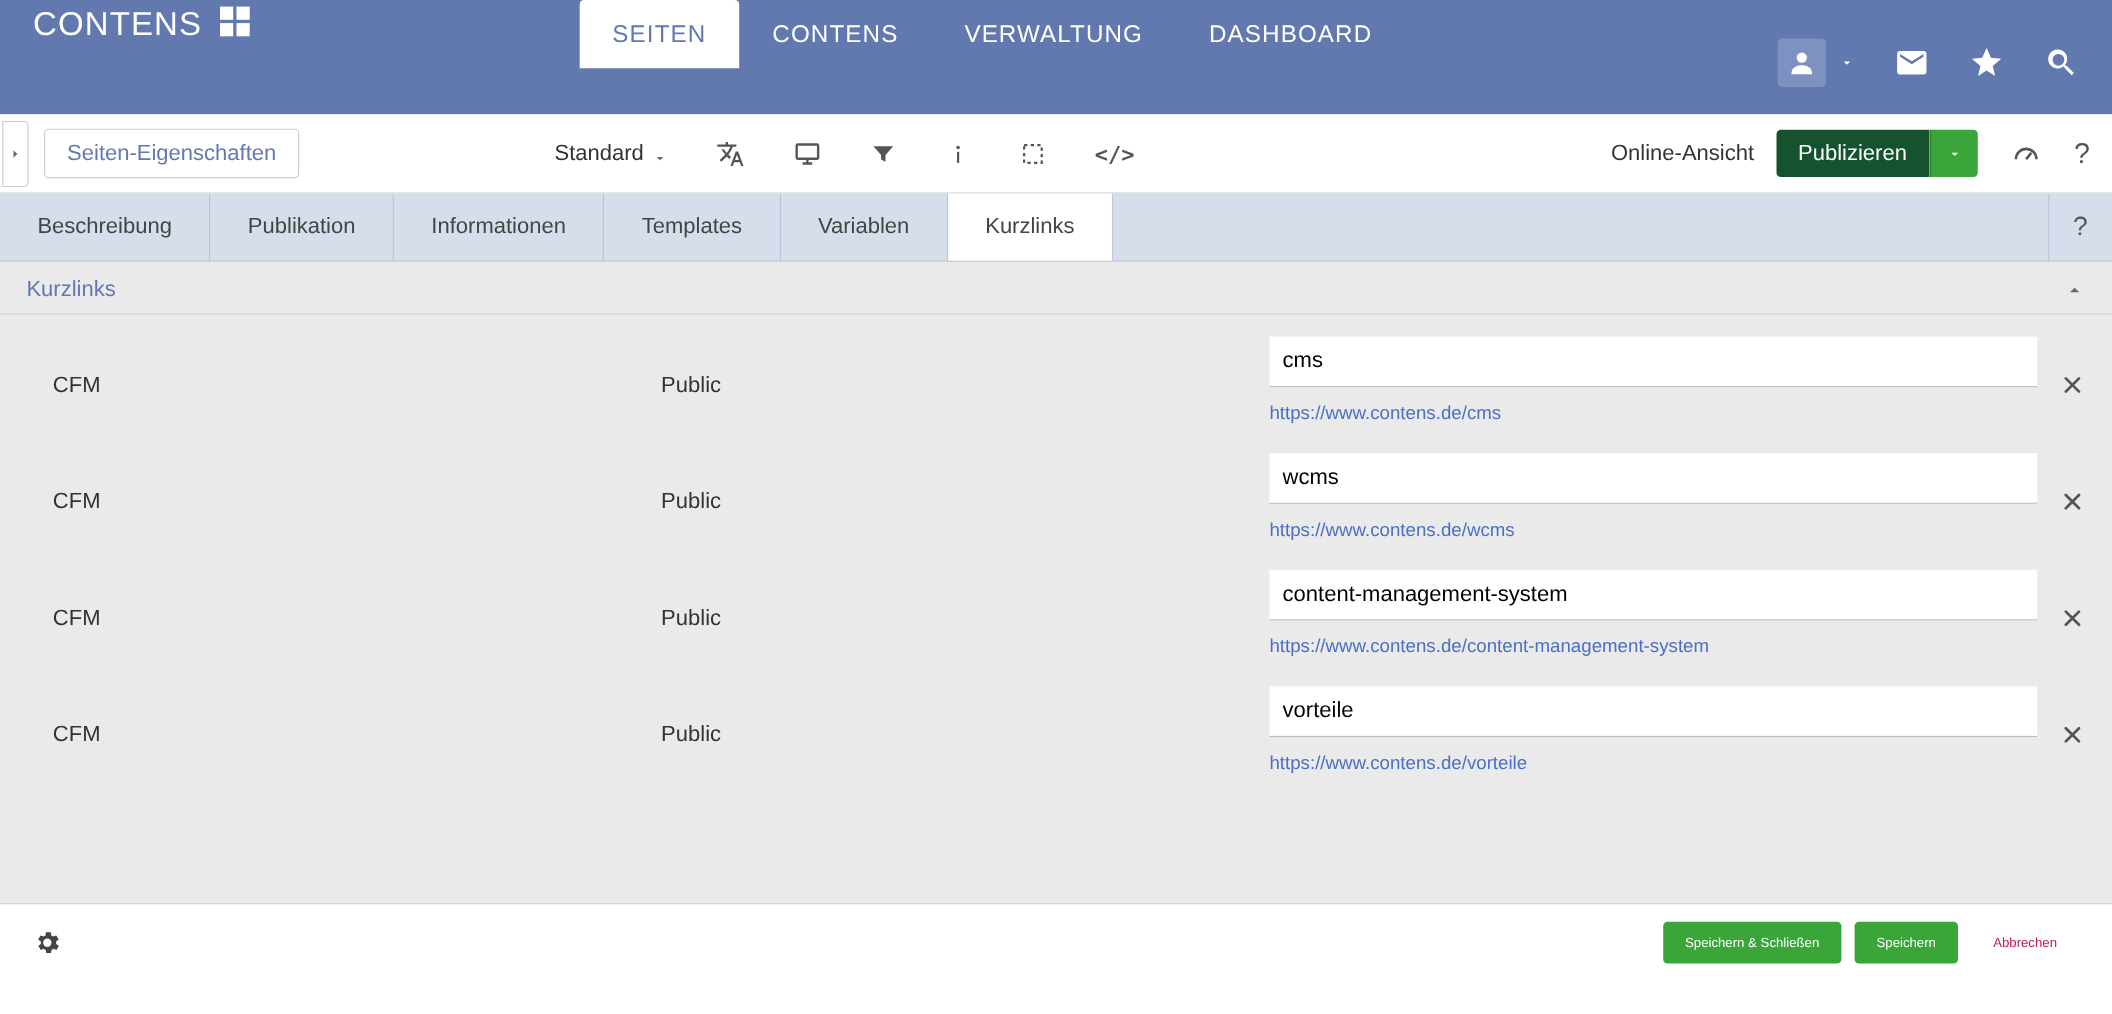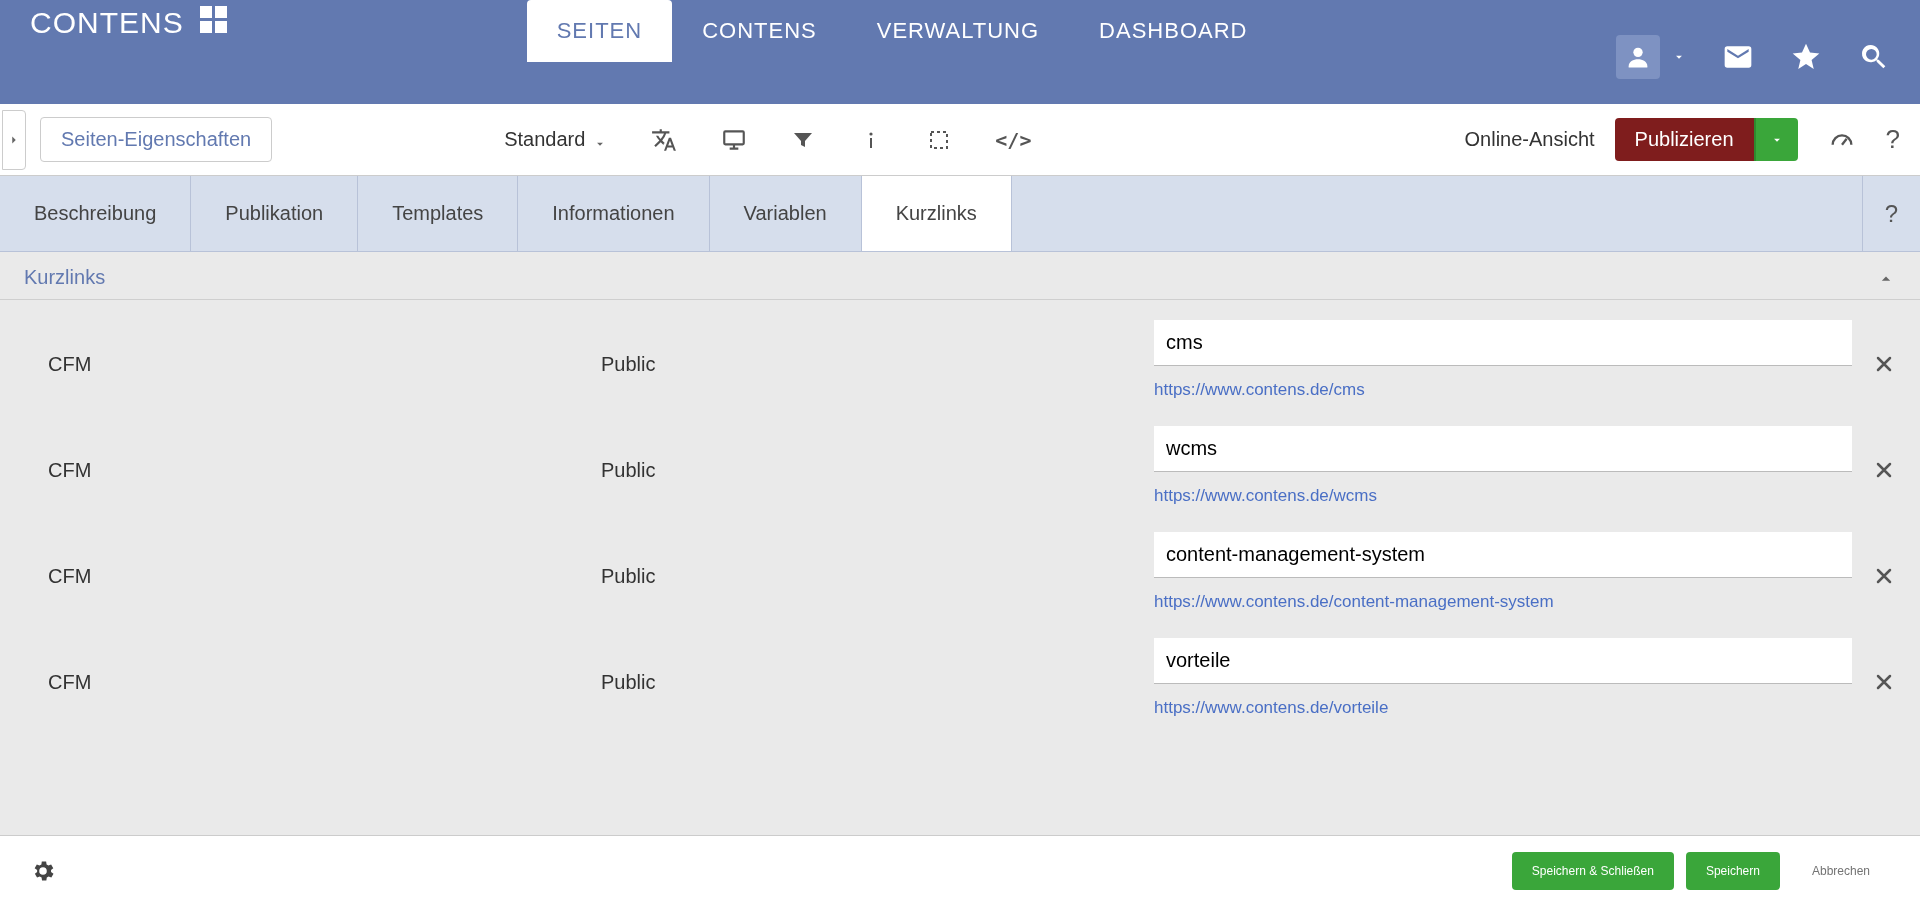--- a/index.html
+++ b/index.html
@@ -20,25 +20,25 @@
 
 
 .toolbar { background: #fff; height: 72px; border-bottom: 1px solid #ccc; display: flex; align-items: center; padding: 0 20px 0 2px; gap: 6px; }
 .expand-handle { width: 24px; height: 60px; border: 1px solid #ccc; display: flex; align-items: center; justify-content: center; border-radius: 0 4px 4px 0; cursor: pointer; background:#fff; margin-right:8px;}
 .btn-outline { border: 1px solid #ccc; border-radius: 4px; padding: 10px 20px; color: #6279b0; font-size: 20px; cursor: pointer; background:#fff; }
 .tool-label { font-size: 20px; color: #333; display: flex; align-items: flex-end; gap: 8px; cursor:pointer; }
 .toolbar-icons { display: flex; align-items: center; gap: 44px; margin-left: 38px; }
 .toolbar-spacer { flex: 1; }
 .online-label { font-size: 20px; color: #333; margin-right: 14px; }
 .btn-green-group { display: flex; align-items: stretch; }
-.btn-green { background: #7f1d1d; color: #fff; border: none; padding: 10px 20px; font-size: 20px; border-radius: 4px 0 0 4px; cursor: pointer; }
+.btn-green { background: #14532d; color: #fff; border: none; padding: 10px 20px; font-size: 20px; border-radius: 4px 0 0 4px; cursor: pointer; }
 .btn-green-drop { background: #3aa63a; color: #fff; border: none; padding: 10px 14px; border-left: 2px solid #2e8a2e; border-radius: 0 4px 4px 0; cursor: pointer; }
 
 
-.subtabs { background: #d6deec; height: 76px; display: flex; align-items: stretch; border-bottom: 1px solid #b8c2d8; }
+.subtabs { background: #d6deec; height: 62px; display: flex; align-items: stretch; border-bottom: 1px solid #b8c2d8; }
 .subtab { padding: 0 34px; display: flex; align-items: center; font-size: 20px; color: #444; border-right: 1px solid #b8c2d8; cursor: pointer; }
 .subtab.active { background: #fff; }
 .subtabs .help { margin-left: auto; padding: 0 22px; display: flex; align-items: center; color: #555; font-size: 24px; cursor: pointer; border-left:1px solid #b8c2d8;}
 
 
 .content { background: #eaeaea; height: 583px; overflow-y: auto; padding: 0 0 20px 0; }
 .section-header { display: flex; align-items: center; padding: 14px 24px 10px 24px; color: #6279b0; font-size: 20px; border-bottom: 1px solid #cfcfcf; margin-bottom: 4px;}
 .section-header .collapse { margin-left: auto; cursor: pointer; color:#666;}
 
 .row { display: flex; align-items: center; padding: 16px 24px 10px 48px; }
@@ -49,21 +49,21 @@
 .url-link { color: #4a6fc5; font-size: 17px; margin-top: 14px; display: block; cursor: pointer; }
 .row .remove { margin-left: 20px; color: #555; cursor: pointer; padding-top: 8px;}
 .row .remove svg { display:block; }
 
 
 .footer { height: 70px; border-top: 1px solid #ccc; display: flex; align-items: center; padding: 0 30px; background:#fff;}
 .footer .gear { color: #444; cursor: pointer; }
 .footer .spacer { flex: 1; }
 .footer-btn { border: none; border-radius: 4px; padding: 12px 20px; font-size: 12px; cursor: pointer; margin-left: 12px; }
 .footer-btn.green { background: #3aa63a; color: #fff; }
-.footer-btn.cancel { background: transparent; color: #737373; }
+.footer-btn.cancel { background: transparent; color: #be185d; }
 
 svg { display: inline-block; vertical-align: middle; }
 </style>
 </head>
 <body>
 
 <div class="topbar">
   <div class="logo-area">
     <span>CONTENS</span>
     <span class="logo-grid">
@@ -169,22 +169,22 @@
         <path d="M4 16a8 8 0 0116 0"></path>
         <path d="M12 16l4-5"></path>
       </svg>
   </span>
   <span style="margin-left:24px;font-size:26px;color:#555;cursor:pointer">?</span>
 </div>
 
 <div class="subtabs">
   <div class="subtab">Beschreibung</div>
   <div class="subtab">Publikation</div>
+  <div class="subtab">Informationen</div>
   <div class="subtab">Templates</div>
-  <div class="subtab">Informationen</div>
   <div class="subtab">Variablen</div>
   <div class="subtab active">Kurzlinks</div>
   <div class="help">?</div>
 </div>
 
 <div class="content">
   <div class="section-header">
     <span>Kurzlinks</span>
     <span class="collapse">
       <svg width="20" height="20" viewBox="0 0 24 24" fill="#666">

